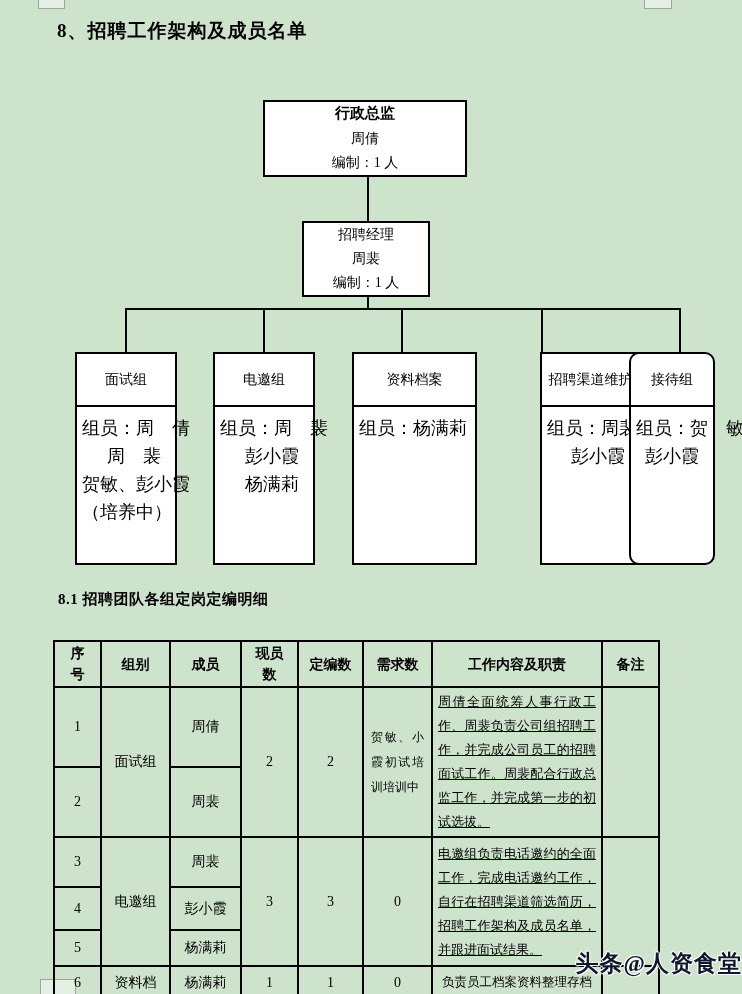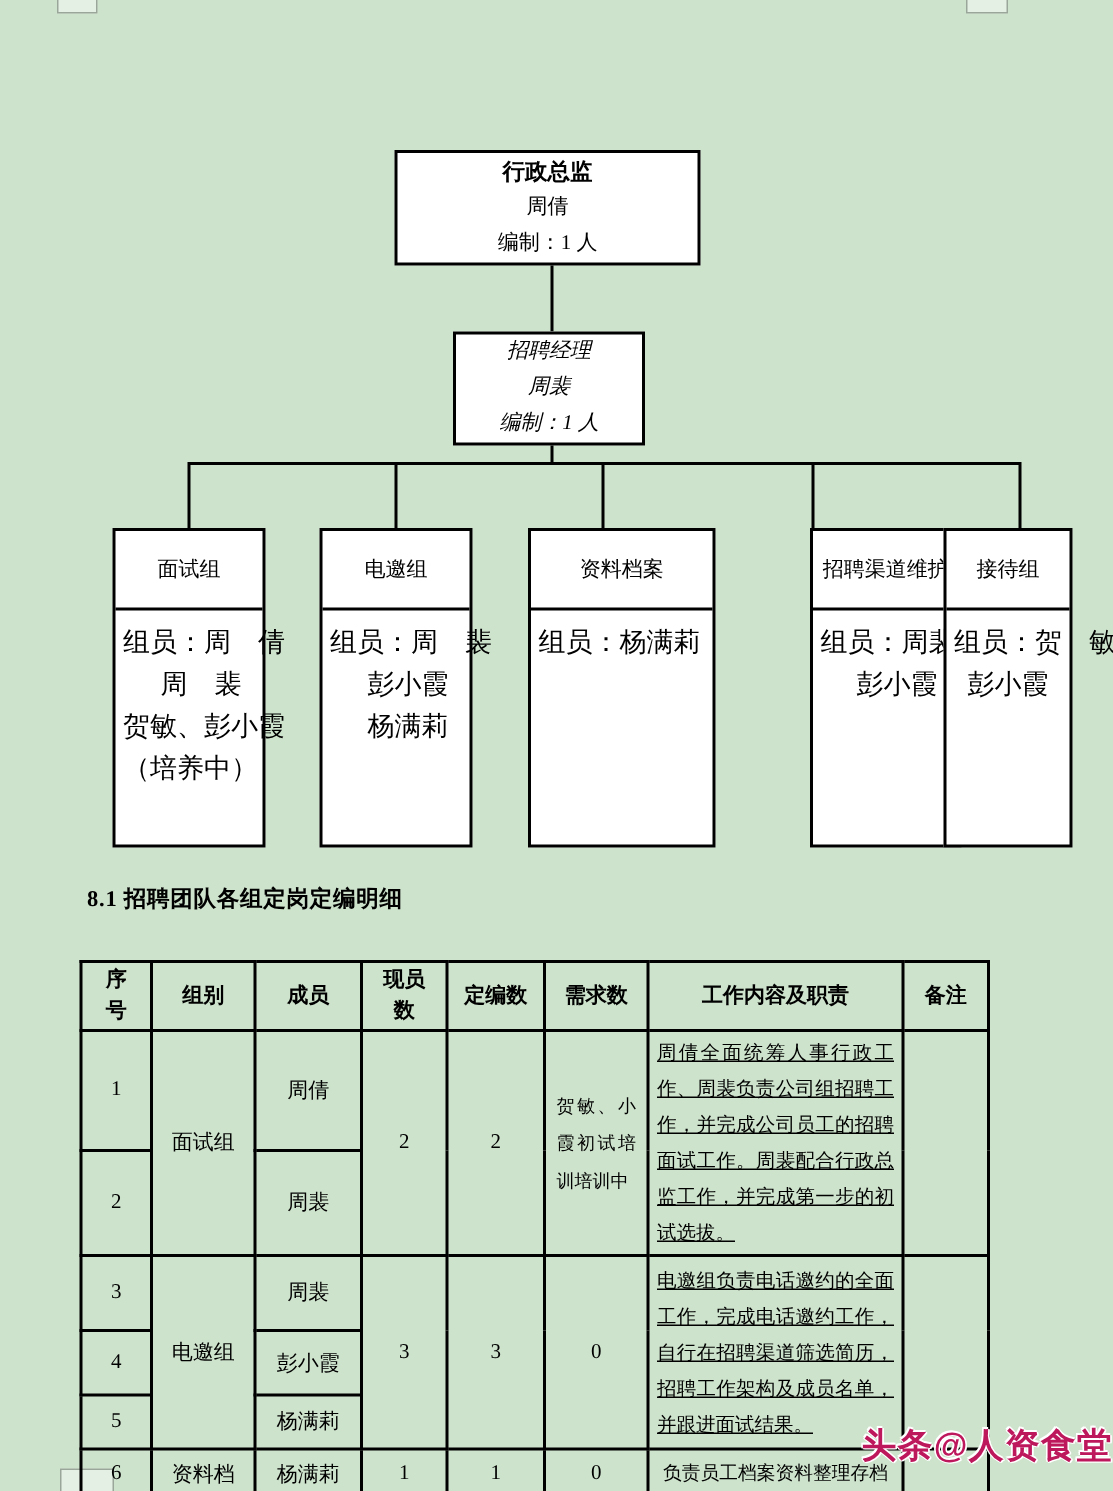--- a/index.html
+++ b/index.html
@@ -32,35 +32,35 @@
   
   .obox{
     position:absolute;
     background:#fff;border:2px solid #000;
     box-sizing:border-box;
     display:flex;flex-direction:column;
     align-items:center;justify-content:center;
     text-align:center;font-size:14px;line-height:24px;
   }
   .obox-director{left:263px;top:100px;width:204px;height:77px;}
-  .obox-manager{left:302px;top:221px;width:128px;height:76px;font-style:italic;}
-  .obox-title-bold{font-weight:bold;font-size:15px;}
+  .obox-manager{left:302px;top:221px;width:128px;height:76px;}
+  .obox-title-bold{font-weight:bold;font-size:15px;font-family:Liberation Mono, monospace;}
   .oline{position:absolute;background:#000;}
   .oline-v1{left:367px;top:177px;width:2px;height:44px;}
   .oline-v2{left:367px;top:297px;width:2px;height:12px;}
   .oline-h{left:125px;top:308px;width:556px;height:2px;}
   .stub{position:absolute;top:310px;width:2px;height:42px;background:#000;}
   .stub0{left:125px;} .stub1{left:263px;} .stub2{left:401px;} .stub3{left:541px;} .stub4{left:679px;}
   .gbox{
     position:absolute;top:352px;height:213px;
     background:#fff;border:2px solid #000;box-sizing:border-box;
   }
   .g0{left:75px;width:102px;} .g1{left:213px;width:102px;}
   .g2{left:352px;width:125px;} .g3{left:492px;width:101px;margin-left:48px;}
-  .g4{left:629px;width:86px;}
+  .g4{left:629px;width:86px;border-radius:10px;}
   .ghead{
     height:53px;border-bottom:2px solid #000;box-sizing:border-box;
     display:flex;align-items:center;justify-content:center;
     font-size:14px;white-space:nowrap;
   }
   .gbody{padding:7px 5px 0 5px;font-size:18px;line-height:28px;}
   .gline{white-space:nowrap;}
   .gline.right{text-align:right;padding-right:9px;}
   
   .tbl-wrap{position:absolute;left:53px;top:640px;}
@@ -81,36 +81,37 @@
     text-decoration:underline;
   }
   td.desc-center{text-align:center;white-space:nowrap;font-size:12.5px;}
   td.demand{
     text-align:justify;font-size:12px;line-height:25px;
     padding:2px 7px;
   }
   
   .watermark{
     position:absolute;right:0px;top:948px;
-    font-family:Liberation Sans, sans-serif;
+    font-family:Liberation Serif, serif;
     font-size:23px;font-weight:bold;letter-spacing:1px;
-    color:#be185d;
+    color:#0f172a;
     text-shadow:1px 0 0 #fff,-1px 0 0 #fff,0 1px 0 #fff,0 -1px 0 #fff,1px 1px 0 #fff,-1px -1px 0 #fff;
     white-space:nowrap;
   }
 </style>
 </head>
 <body>
 
 <div class="page">
 
   <div class="corner-mark corner-tl"></div>
   <div class="corner-mark corner-tr"></div>
   <div class="corner-mark corner-bl"></div>
 
+  <div class="doc-title">8、招聘工作架构及成员名单</div>
 
   <div>
 
     <div class="obox obox-director">
       <div class="obox-title-bold">行政总监</div>
       <div>周倩</div>
       <div>编制：1 人</div>
     </div>
 
     <div class="oline oline-v1"></div>

